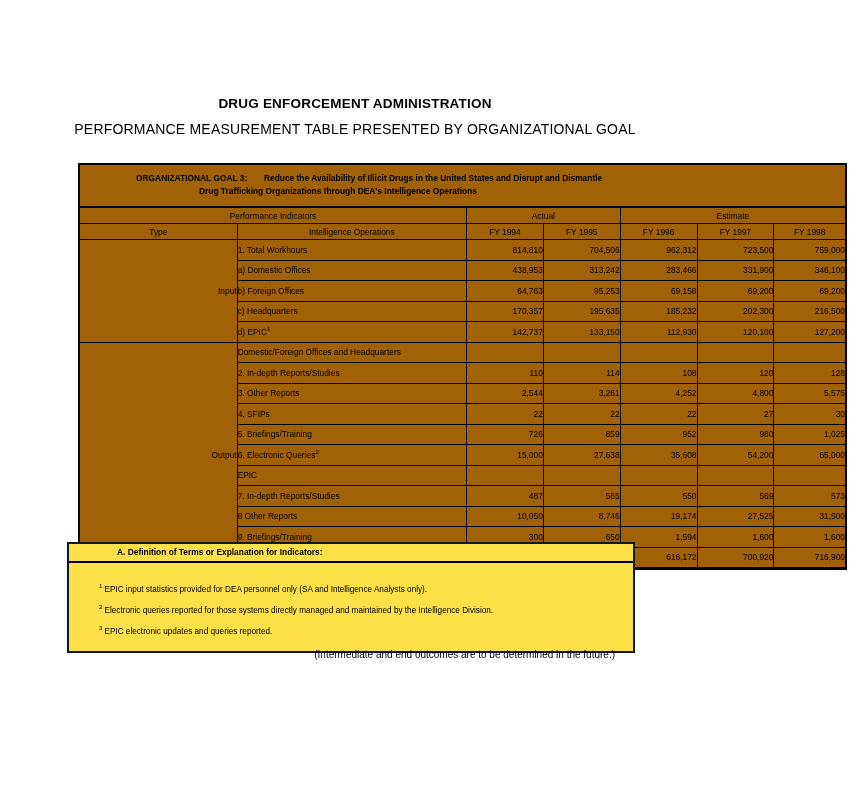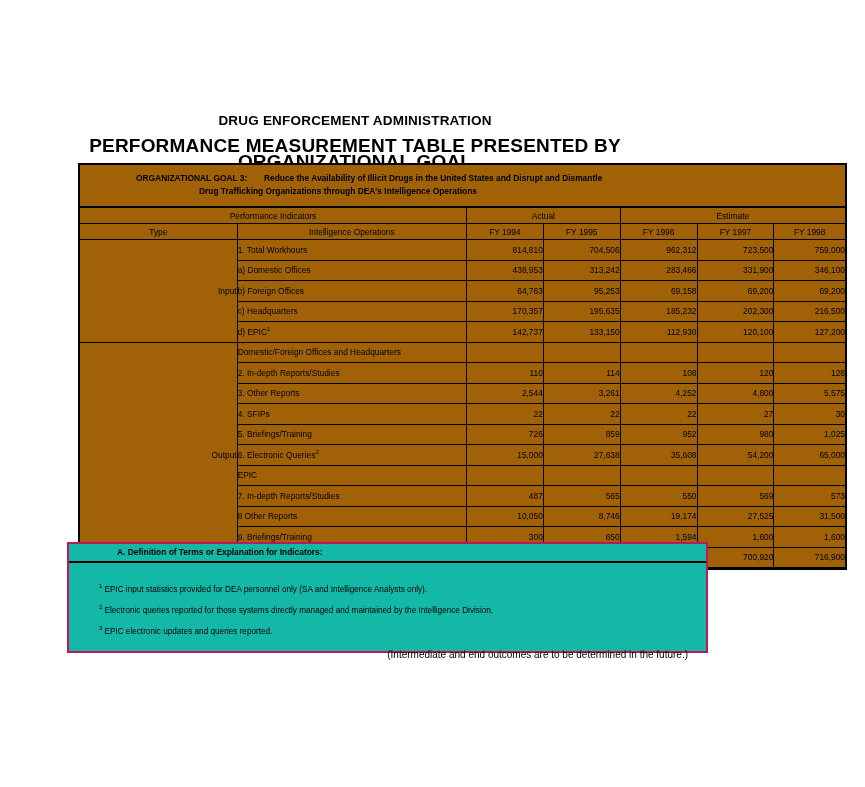--- a/index.html
+++ b/index.html
@@ -21,33 +21,33 @@
     left: 0;
     top: 0;
     width: 865px;
     height: 787px;
   }
 
   
   .title-block {
     position: absolute;
     left: 0;
-    top: 113px;
+    top: 96px;
     width: 710px;
     text-align: center;
   }
   .title-line1 {
     font-size: 13.5px;
     font-weight: bold;
     letter-spacing: 0.2px;
     line-height: 16px;
   }
   .title-line2 {
-    font-size: 19px;
-    font-weight: bold;
+    font-size: 14px;
+    font-weight: normal;
     letter-spacing: 0.2px;
     line-height: 16px;
     margin-top: 9px;
   }
 
   
   .table-frame {
     position: absolute;
     left: 78px;
     top: 163px;
@@ -125,24 +125,24 @@
     font-size: 6.2px;
     vertical-align: super;
     line-height: 0;
   }
 
   
   .def-frame {
     position: absolute;
     left: 67px;
     top: 542px;
-    width: 641px;
-    border: 2px solid #be185d;
+    width: 568px;
+    border: 2px solid #0f172a;
     box-sizing: border-box;
-    background: #14b8a6;
+    background: #fde047;
   }
   .def-head {
     border-bottom: 2px solid #000;
     height: 17px;
     line-height: 17px;
     font-size: 8.4px;
     font-weight: bold;
     padding-left: 48px;
   }
   .def-body {

